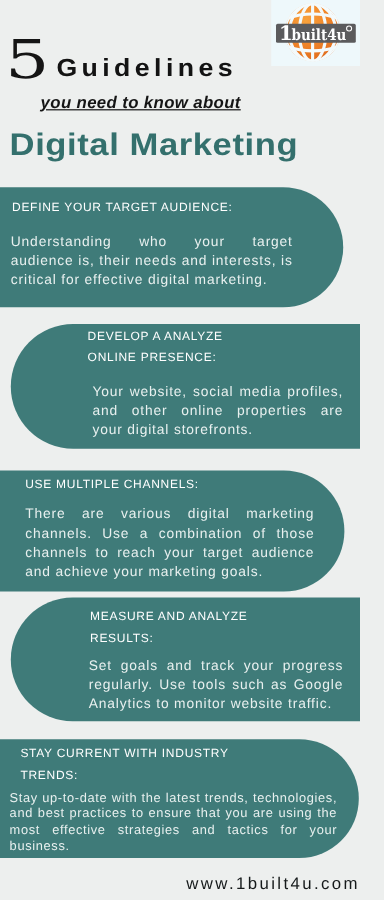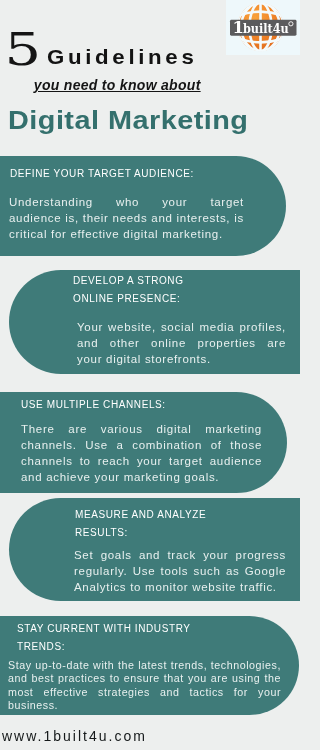--- a/index.html
+++ b/index.html
@@ -36,21 +36,21 @@
   .p4{left:9px;top:498px;width:291px;height:103px;border-radius:52px 0 0 52px;}
   .p5{left:0;top:616px;width:299px;height:99px;border-radius:0 50px 50px 0;}
 
   .blk{position:absolute;}
   .blk.h{color:#ffffff;font-weight:400;font-size:10px;letter-spacing:.6px;line-height:17.5px;}
   .blk.b{color:#e8f0ef;font-weight:400;font-size:11.5px;letter-spacing:.7px;line-height:16px;}
   .ln{display:block;white-space:nowrap;}
   .blk.b .ln.j{display:flex;justify-content:space-between;}
   .blk.b .ln.j>span{white-space:pre;}
 
-  .footer{position:absolute;left:0;top:733px;width:300px;text-align:left;font-size:14px;font-weight:400;color:#15191a;letter-spacing:2px;line-height:1;text-indent:2px;}
+  .footer{position:absolute;left:0;top:733px;width:300px;text-align:right;font-size:14px;font-weight:400;color:#15191a;letter-spacing:2px;line-height:1;text-indent:2px;}
 </style>
 </head>
 <body>
 
 <div class="page">
 
   <div class="logo-box">
     <svg class="logo-svg" width="74" height="55" viewBox="0 0 74 55">
       <defs>
         <radialGradient id="og" cx="0.38" cy="0.3" r="0.85">
@@ -117,21 +117,21 @@
         <span>their</span>
         <span>needs</span>
         <span>and</span>
         <span>interests,</span>
         <span>is</span>
       </div>
       <div class="ln">critical for effective digital marketing.</div>
     </div>
 
   <div class="blk h" id="h2" style="left:73px;top:272px;width:215px">
-      <div class="ln">DEVELOP A STRONG</div>
+      <div class="ln">DEVELOP A ANALYZE</div>
       <div class="ln">ONLINE PRESENCE:</div>
     </div>
   <div class="blk b" id="b2" style="left:77px;top:319px;width:209px">
       <div class="ln j">
         <span>Your</span>
         <span>website,</span>
         <span>social</span>
         <span>media</span>
         <span>profiles,</span>
       </div>

